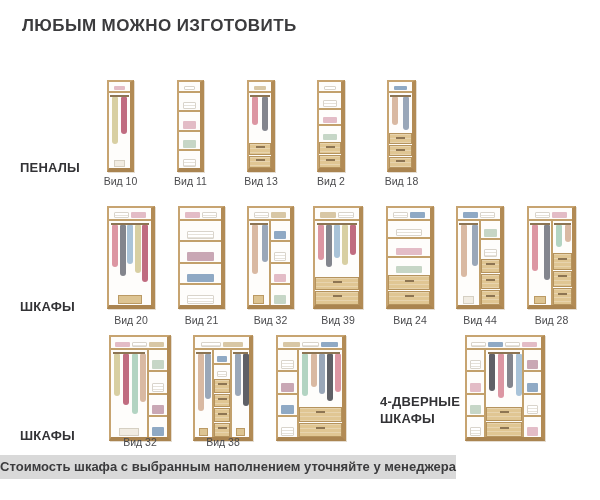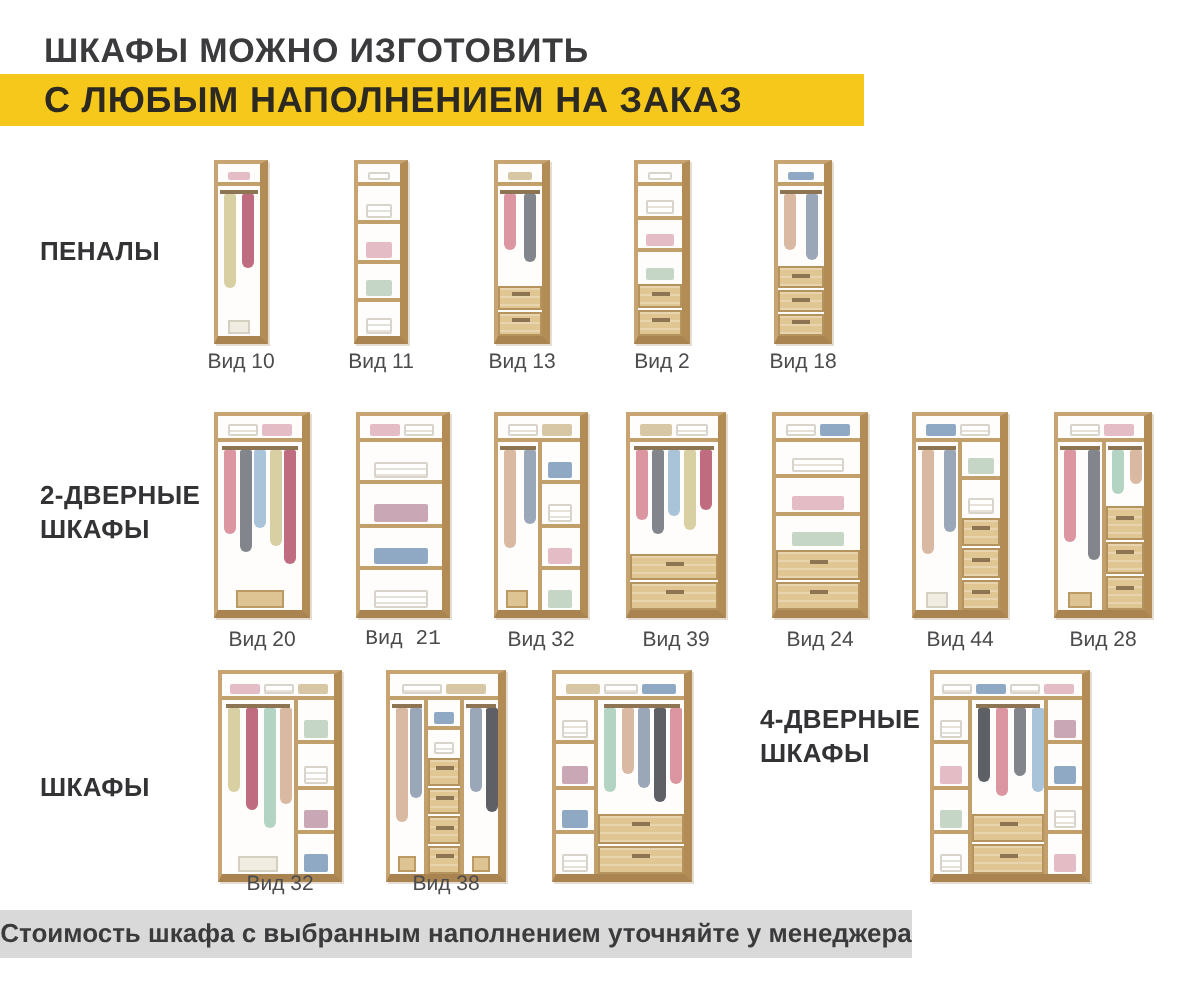--- a/index.html
+++ b/index.html
@@ -13,21 +13,21 @@
   }
   .title-banner{
     position:absolute;left:0;top:37px;width:432px;height:26px;background:#f6c81c;
   }
   .title-banner span{
     position:absolute;left:22px;top:0;line-height:26px;font-size:18px;font-weight:700;
     color:#2b2921;letter-spacing:0.4px;white-space:nowrap;
   }
   .section-label{
     position:absolute;font-size:13px;font-weight:700;color:#333336;
-    line-height:1.3;letter-spacing:0.2px;white-space:nowrap;
+    line-height:1.3;letter-spacing:0.2px;white-space:nowrap;margin-top:42px;
   }
   .cab{
     position:absolute;background:#fefdfb;box-sizing:border-box;
     border:2px solid #c7a471;border-right:4px solid #b28b55;border-bottom:4px solid #aa8450;
     display:flex;flex-direction:column;
     box-shadow:1px 1px 0 rgba(150,120,70,.25);
   }
   .cab-top{
     height:13%;border-bottom:2px solid #c2a06b;position:relative;
     display:flex;align-items:flex-end;justify-content:center;gap:2px;padding:1px 2px;box-sizing:border-box;
@@ -62,32 +62,29 @@
   }
   .footer-bar span{
     display:block;text-align:center;line-height:24px;font-size:13px;font-weight:700;color:#3b3b3d;white-space:nowrap;
   }
 </style>
 </head>
 <body>
 
 <div class="page">
 
-  <div class="title-line1">ШКАФЫ МОЖНО ИЗГОТОВИТЬ</div>
-
-  <div class="title-banner">
-    <span>С ЛЮБЫМ НАПОЛНЕНИЕМ НА ЗАКАЗ</span>
-  </div>
+  <div class="title-line1">ЛЮБЫМ МОЖНО ИЗГОТОВИТЬ</div>
+
 
   <div class="section-label" style="left:20px;top:118px;">
     <span>ПЕНАЛЫ</span>
   </div>
 
   <div class="section-label" style="left:20px;top:240px;">
-    <span>2-ДВЕРНЫЕ</span><br>
+    <br>
     <span>ШКАФЫ</span>
   </div>
 
   <div class="section-label" style="left:20px;top:369px;">
     <br>
     <span>ШКАФЫ</span>
   </div>
 
   <div class="section-label" style="left:380px;top:352px;">
     <span>4-ДВЕРНЫЕ</span><br>
@@ -254,21 +251,21 @@
               <div class="comp">
                 <div class="s-item" style="background: rgb(143, 169, 196);"></div>
               </div>
               <div class="comp">
                 <div class="s-item linen"></div>
               </div>
             </div>
           </div>
         </div>
       </div>
-      <div class="cab-label" style="left: 164px; top: 314px; width: 75px; font-family: Liberation Mono, monospace;">Вид 21</div>
+      <div class="cab-label" style="left: 164px; top: 314px; width: 75px;">Вид 21</div>
       <div class="cab" style="left: 247px; top: 206px; width: 47px; height: 103px;">
         <div class="cab-top">
           <div class="s-item top-item linen" style="position: relative; left: 0px; bottom: 0px; width: 15px;"></div>
           <div class="s-item top-item" style="position: relative; left: 0px; bottom: 0px; width: 15px; background: rgb(216, 199, 165);"></div>
         </div>
         <div class="cab-cols">
           <div class="col" style="flex: 1 1 0%;">
             <div class="zone" style="flex: 3.6 1 0%;">
               <div class="rod"></div>
               <div class="cloth" style="width: 6px; left: 3px; height: 73%; background: rgb(217, 185, 162);"></div>

